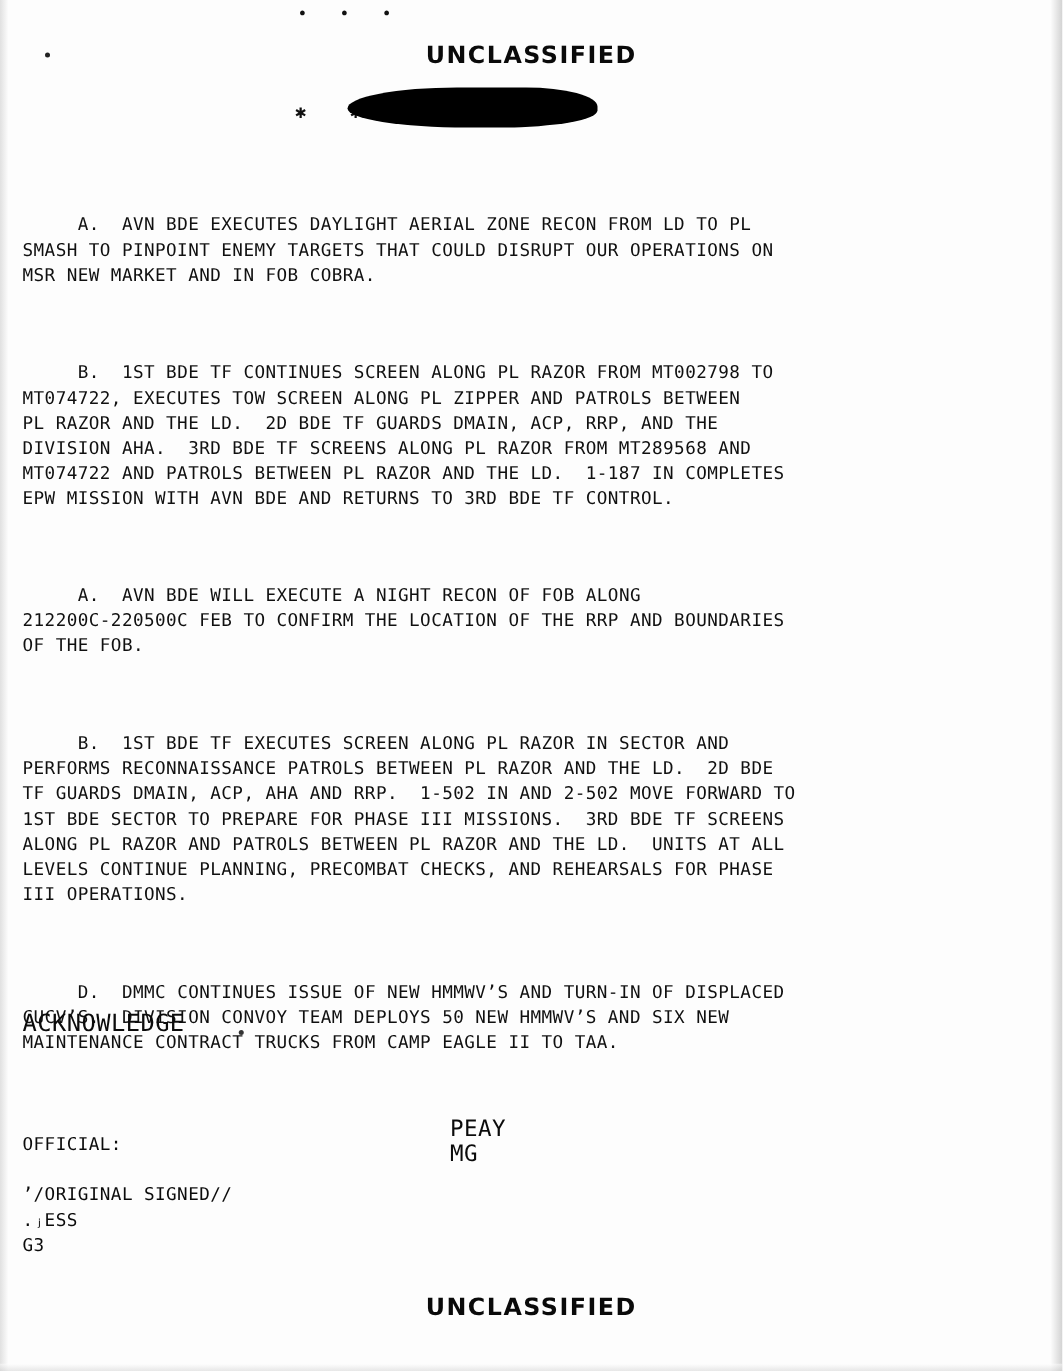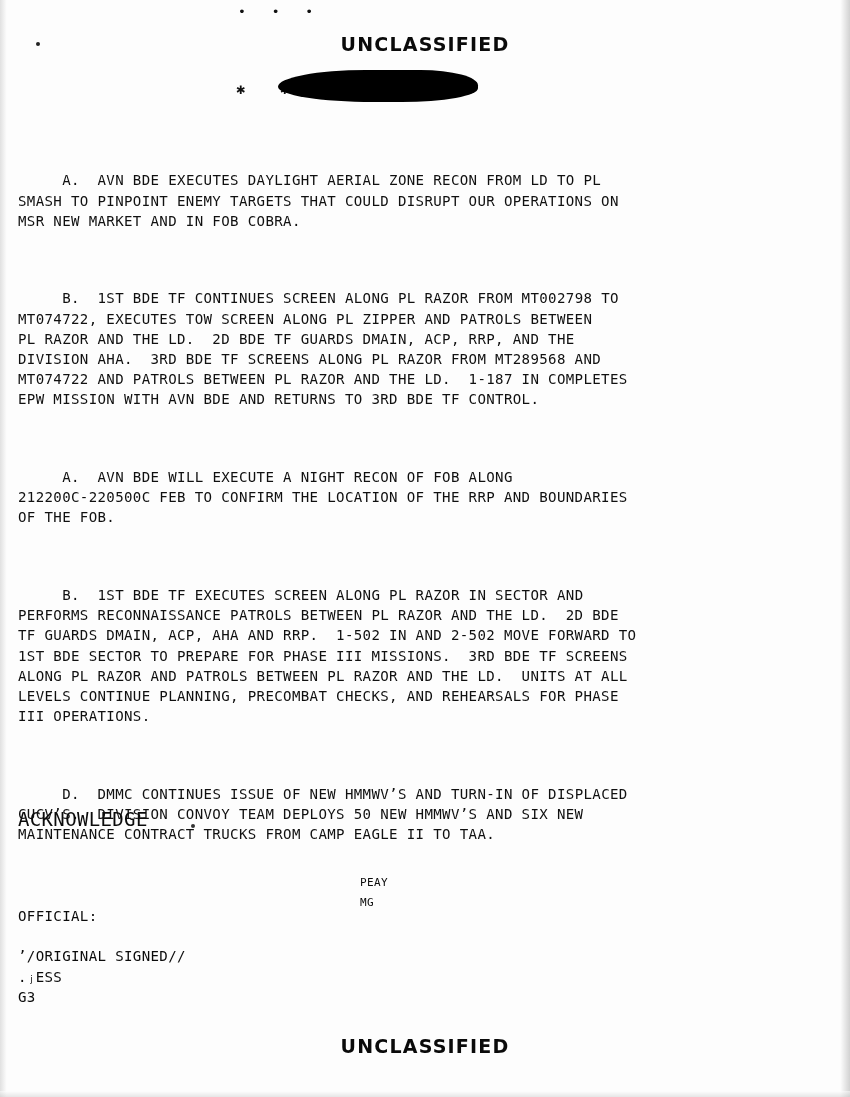--- a/index.html
+++ b/index.html
@@ -112,22 +112,22 @@
     letter-spacing: 0.35px;
     white-space: pre-wrap;
     color: #101010;
   }
   .para { margin: 0 0 17px 0; }
   .para:last-child { margin-bottom: 12px; }
 
   .sig-block {
     position: absolute;
     left: 360px;
-    top: 873px;
-    font-size: 11px;
+    top: 894px;
+    font-size: 18px;
     line-height: 20.2px;
     letter-spacing: 0.35px;
   }
 
   .tail-block {
     position: absolute;
     left: 18px;
     top: 906px;
     font-size: 14.1px;
     line-height: 20.2px;

